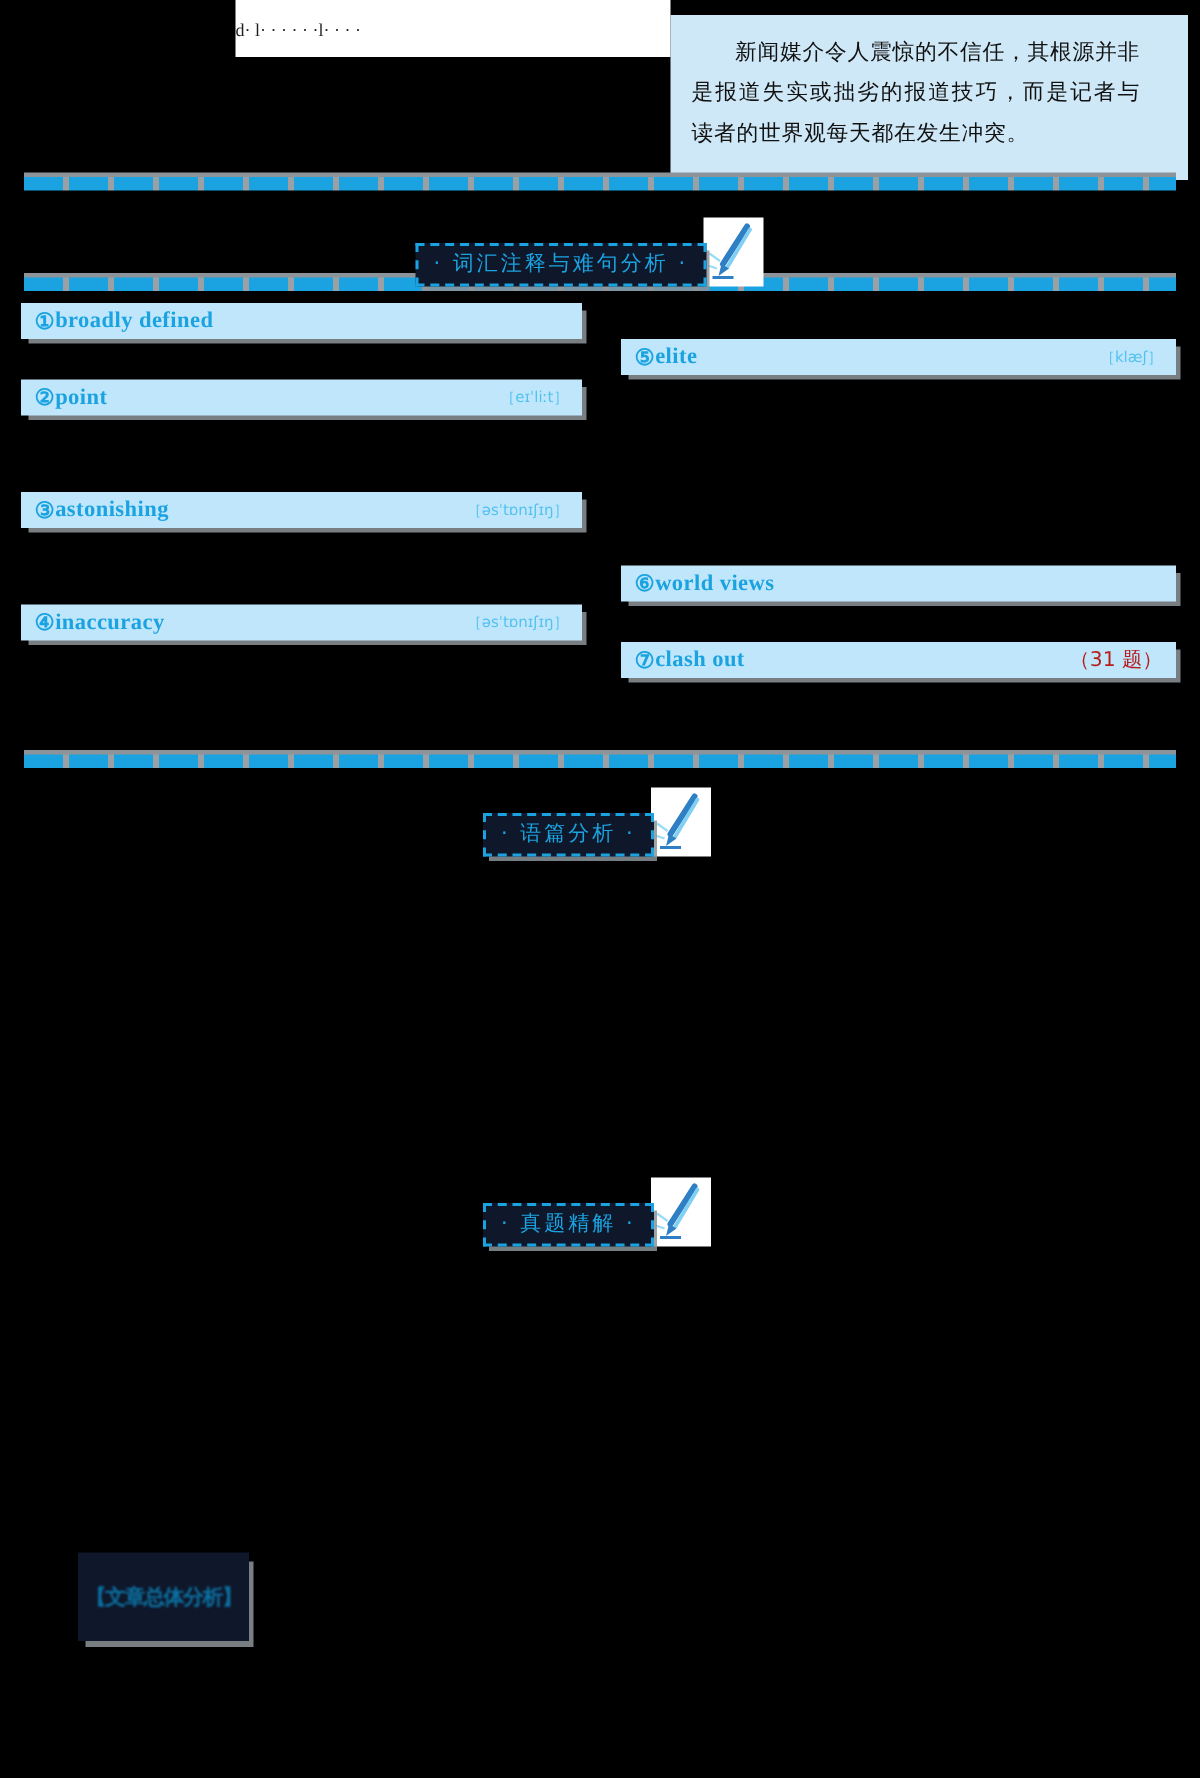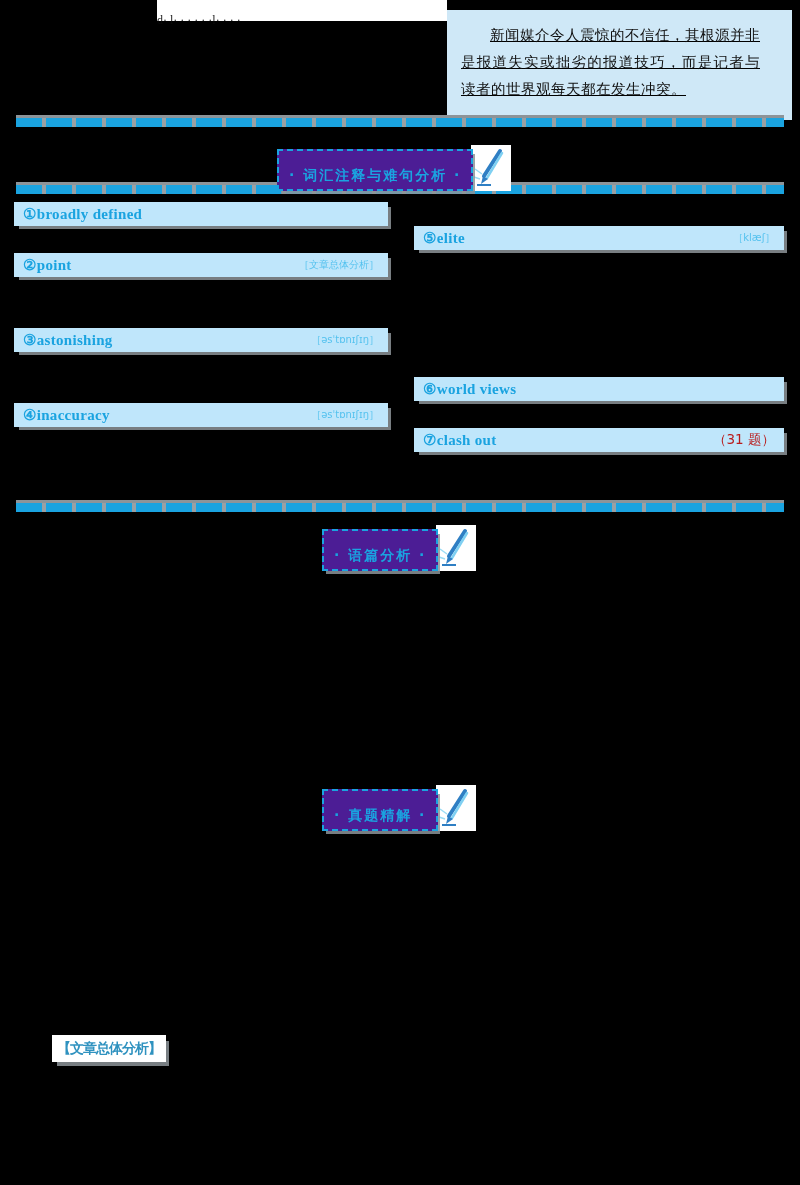--- a/index.html
+++ b/index.html
@@ -6,38 +6,37 @@
   html,body{margin:0;padding:0;background:#000;}
   body{
     width:800px;height:1185px;position:relative;overflow:hidden;
     background:#000;
     font-family:"Liberation Serif","DejaVu Serif",serif;
   }
   .page{position:absolute;inset:0;width:800px;height:1185px;}
 
   
   .top-white{
-    position:absolute;left:157px;top:0px;width:290px;height:21px;
+    position:absolute;left:157px;top:0px;width:290px;height:38px;
     background:#ffffff;
   }
   .top-white-frag{
     position:absolute;left:0;top:14px;width:290px;height:12px;
     color:#0a0a0a;font-size:12px;line-height:12px;
     white-space:nowrap;overflow:hidden;
     font-family:"Liberation Serif",serif;
     opacity:.92;
   }
 
   
   .trans-box{
     position:absolute;left:447px;top:10px;width:345px;height:110px;
     background:#cfe8f7;
     box-sizing:border-box;
     padding:12px 32px 8px 14px;
-    text-decoration:underline;
   }
   .trans-box p{
     margin:0;
     color:#111;
     font-family:"DejaVu Sans","Liberation Sans",sans-serif;
     font-size:14.5px;
     line-height:27px;
     letter-spacing:.5px;
     text-indent:2em;
     text-align:justify;
@@ -52,28 +51,28 @@
         #9aa0a4 26px,#9aa0a4 30px);
     box-shadow:0 -3px 0 0 #8d9499;
   }
   .rule.r1{top:118px;}
   .rule.r2{top:185px;}
   .rule.r3{top:503px;}
 
   
   .chip-wrap{position:absolute;display:flex;align-items:flex-end;}
   .chip{
-    background:#4c1d95;
+    background:#0f172a;
     border:2px dashed #1aa3e0;
     color:#1aa3e0;
     font-family:"DejaVu Sans","Liberation Sans",sans-serif;
-    font-weight:700;
+    font-weight:400;
     font-size:14px;
     letter-spacing:2px;
-    padding:16px 10px 4px 10px;
+    padding:3px 10px 4px 10px;
     white-space:nowrap;
     box-shadow:3px 4px 0 -1px rgba(140,148,153,.85);
     position:relative;
     z-index:2;
   }
   .pen{
     width:40px;height:46px;background:#ffffff;
     margin-left:-2px;position:relative;z-index:1;
     display:block;
   }
@@ -121,23 +120,23 @@
   .v3{left:14px;top:328px;width:374px;}
   .v4{left:14px;top:403px;width:374px;}
   .v5{left:414px;top:226px;width:370px;}
   .v6{left:414px;top:377px;width:370px;}
   .v7{left:414px;top:428px;width:370px;}
 
   
   .blabel{
     position:absolute;left:52px;top:1035px;
     height:27px;min-width:88px;
-    background:#ffffff;
+    background:#0f172a;
     display:flex;align-items:center;justify-content:center;
-    padding:0 5px;
+    padding:16px 5px;
     box-shadow:4px 5px 0 -1px rgba(150,158,163,.8);
   }
   .blabel span{
     color:#0b7fb5;
     font-family:"DejaVu Sans","Liberation Sans",sans-serif;
     font-weight:700;
     font-size:14px;
     letter-spacing:-1px;
     white-space:nowrap;
     filter:blur(.6px);
@@ -204,21 +203,21 @@
   </div>
 
   <div class="vocab v1">
     <span class="term">①</span>
     <span class="term">broadly defined</span>
     <span class="ipa"></span>
   </div>
   <div class="vocab v2">
     <span class="term">②</span>
     <span class="term">point</span>
-    <span class="ipa">［文章总体分析］</span>
+    <span class="ipa">［eɪˈliːt］</span>
   </div>
   <div class="vocab v3">
     <span class="term">③</span>
     <span class="term">astonishing</span>
     <span class="ipa">［əsˈtɒnɪʃɪŋ］</span>
   </div>
   <div class="vocab v4">
     <span class="term">④</span>
     <span class="term">inaccuracy</span>
     <span class="ipa">［əsˈtɒnɪʃɪŋ］</span>

